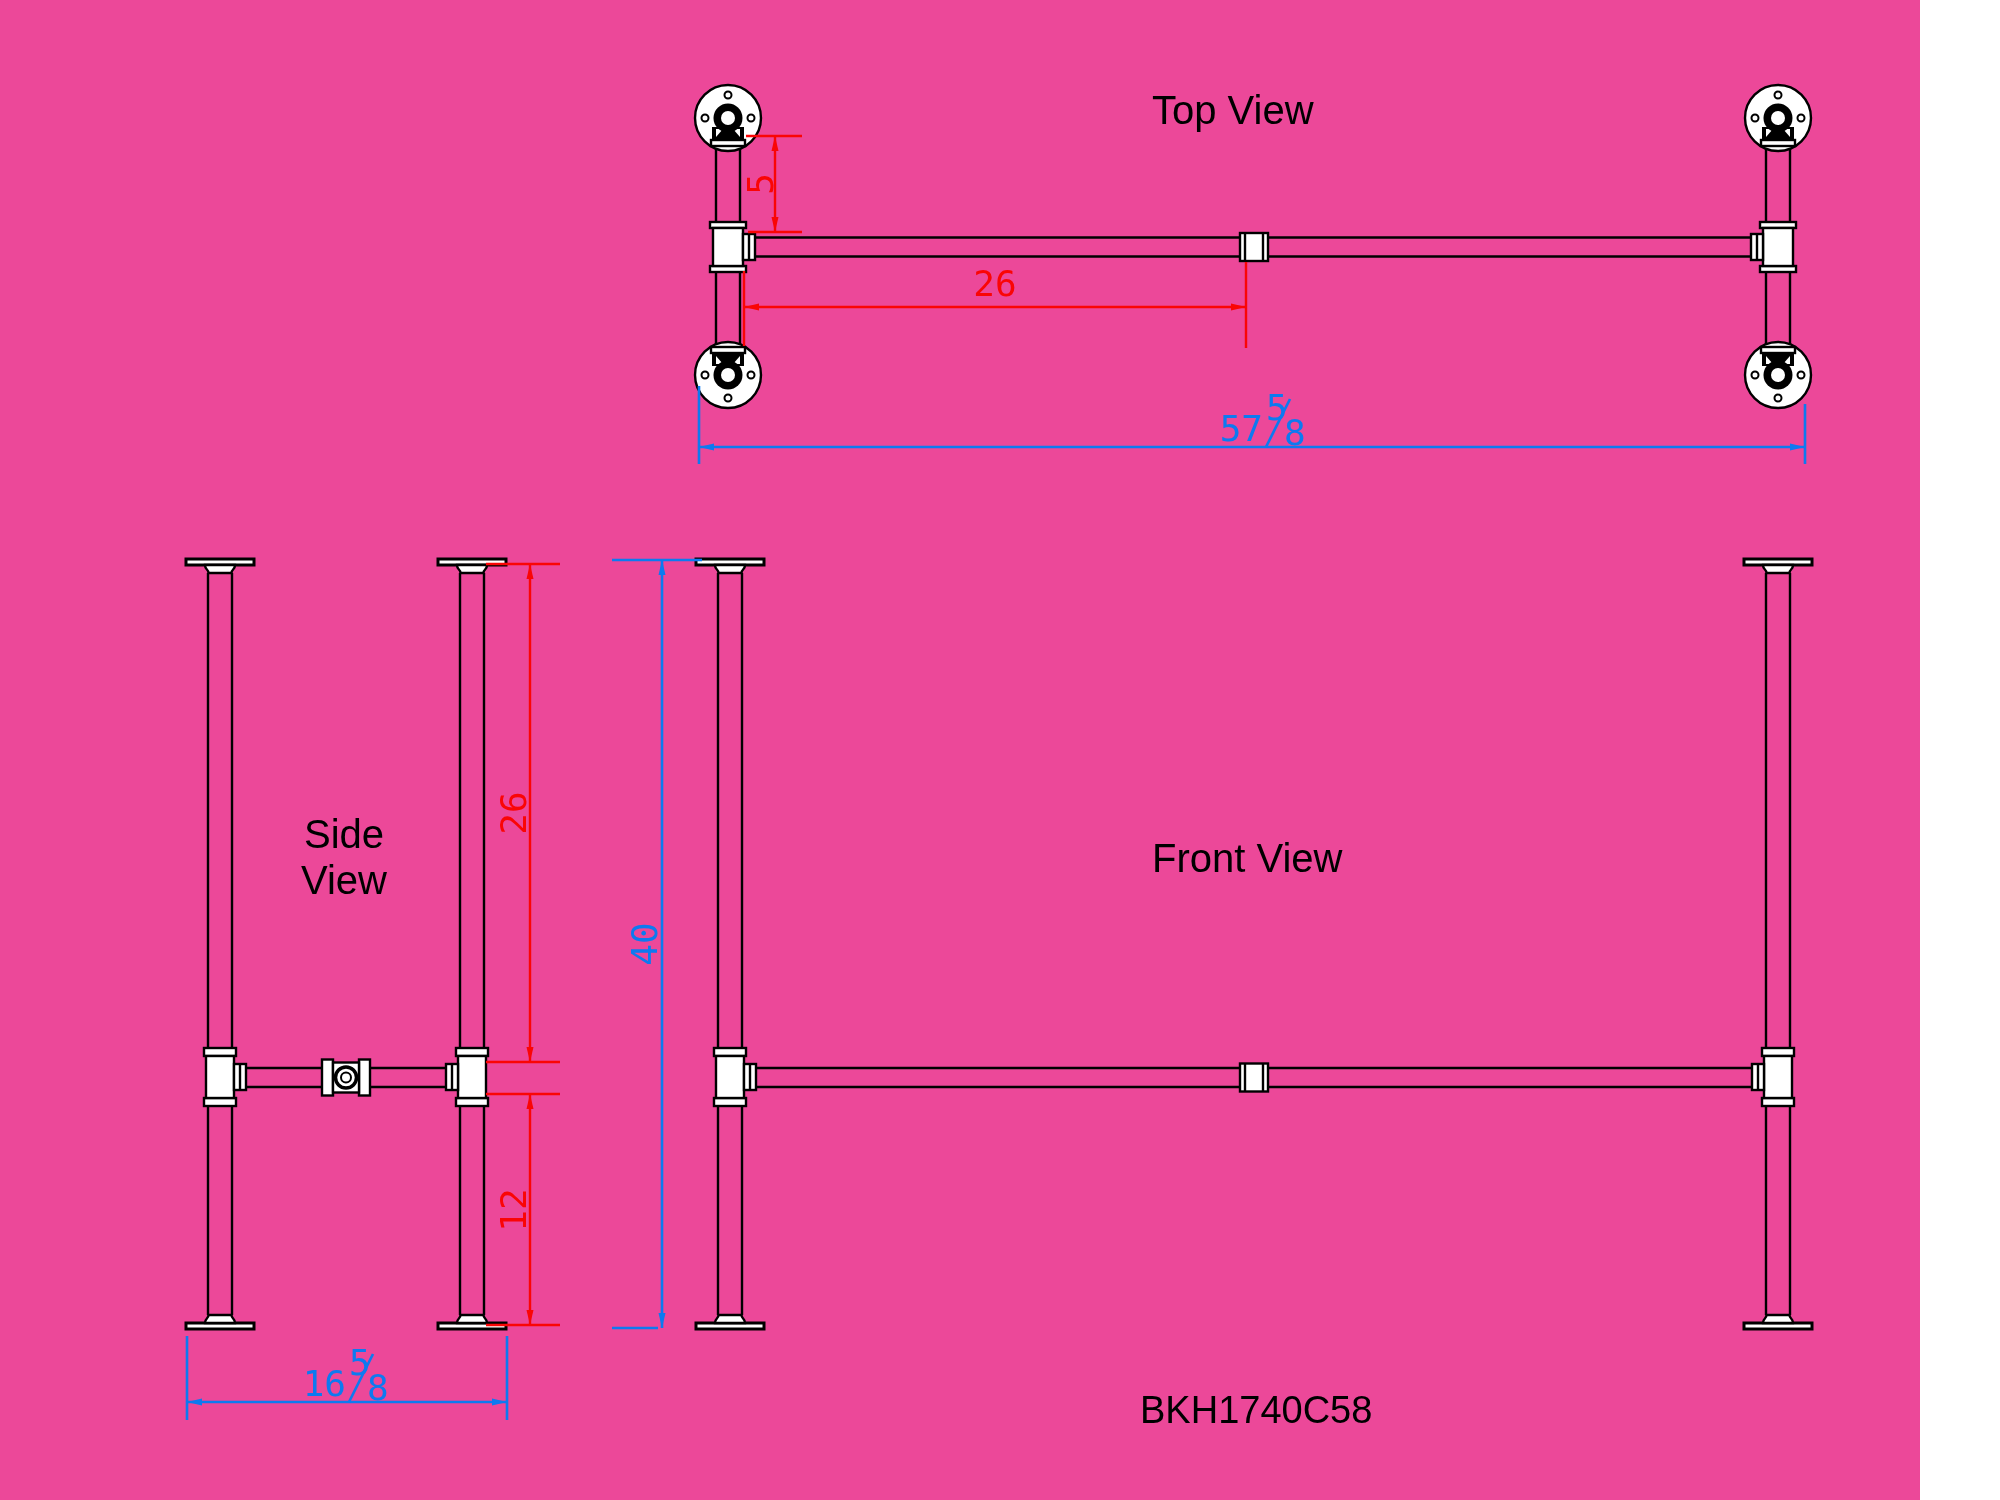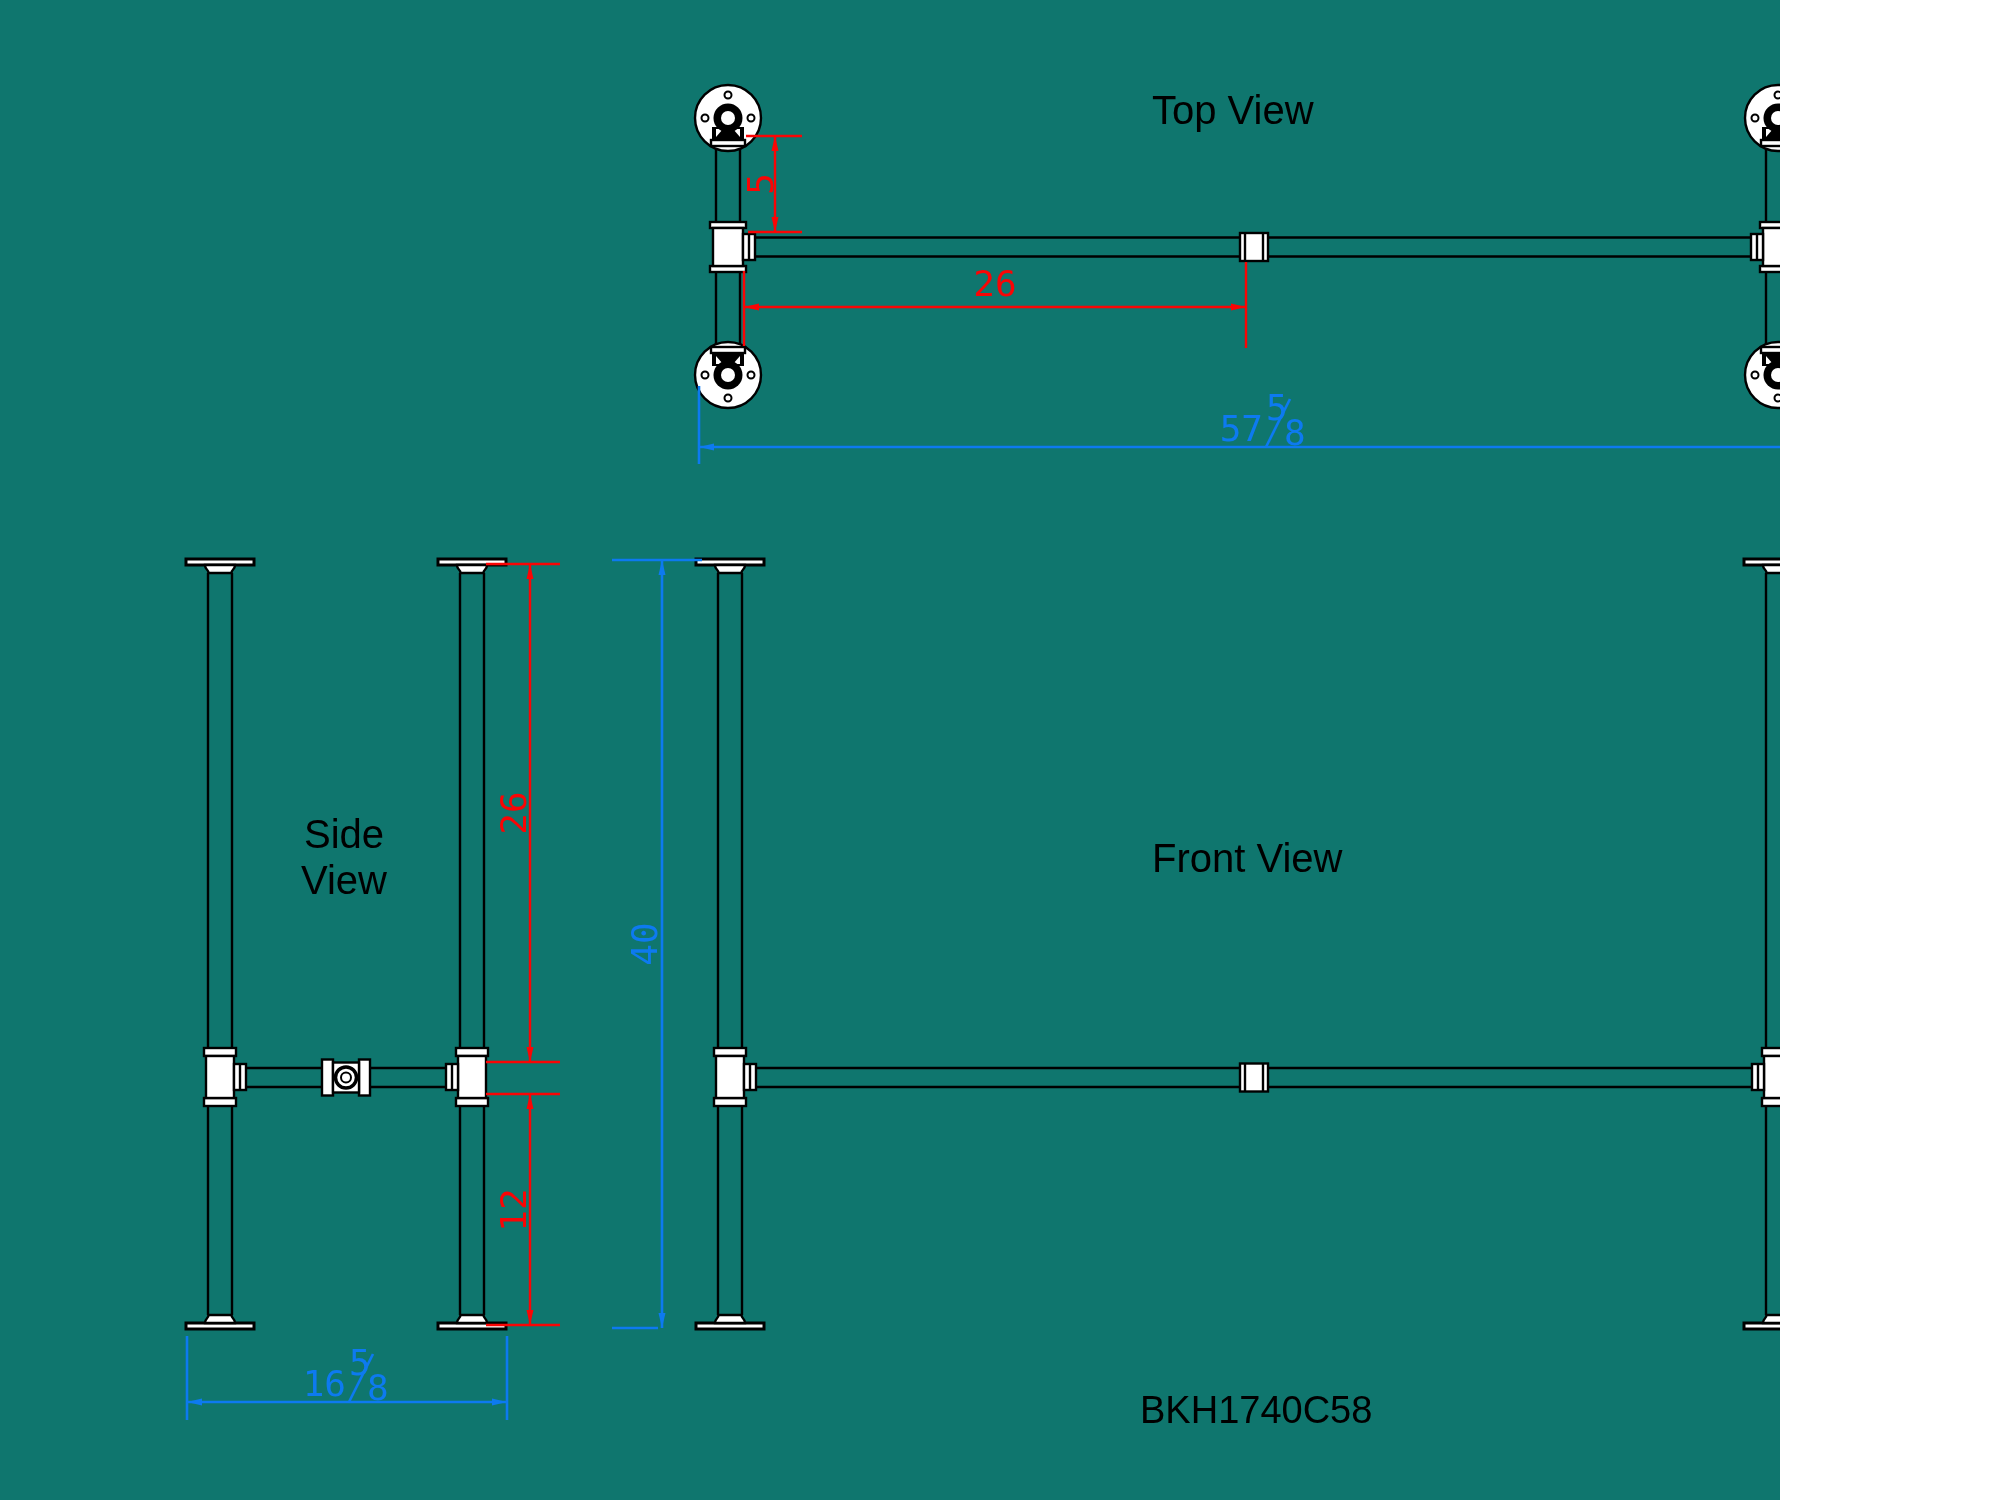--- a/index.html
+++ b/index.html
@@ -1,16 +1,16 @@
 <!DOCTYPE html>
 <html><head>
 <meta charset="utf-8">
 <style>
   html,body{margin:0;padding:0;background:#ffffff;}
-  .canvas{position:relative;width:1780px;height:1500px;background:#0f766e;overflow:hidden;}
+  .canvas{position:relative;width:1920px;height:1500px;background:#ec4899;overflow:hidden;}
   svg{display:block;}
   .ln{fill:#ffffff;stroke:#000000;stroke-width:2.4;}
   .lnf{fill:#000000;stroke:none;}
   .pipe{stroke:#000000;stroke-width:2.4;fill:none;}
   .thin{stroke-width:2;}
   .heavy{stroke-width:3;}
   .rdim{stroke:#fa0505;stroke-width:2.4;fill:none;}
   .rarr{fill:#fa0505;stroke:none;}
   .rtxt{fill:#fa0505;font-family:"DejaVu Sans Mono",monospace;font-size:36px;}
   .bdim{stroke:#0d7af0;stroke-width:2.6;fill:none;}

